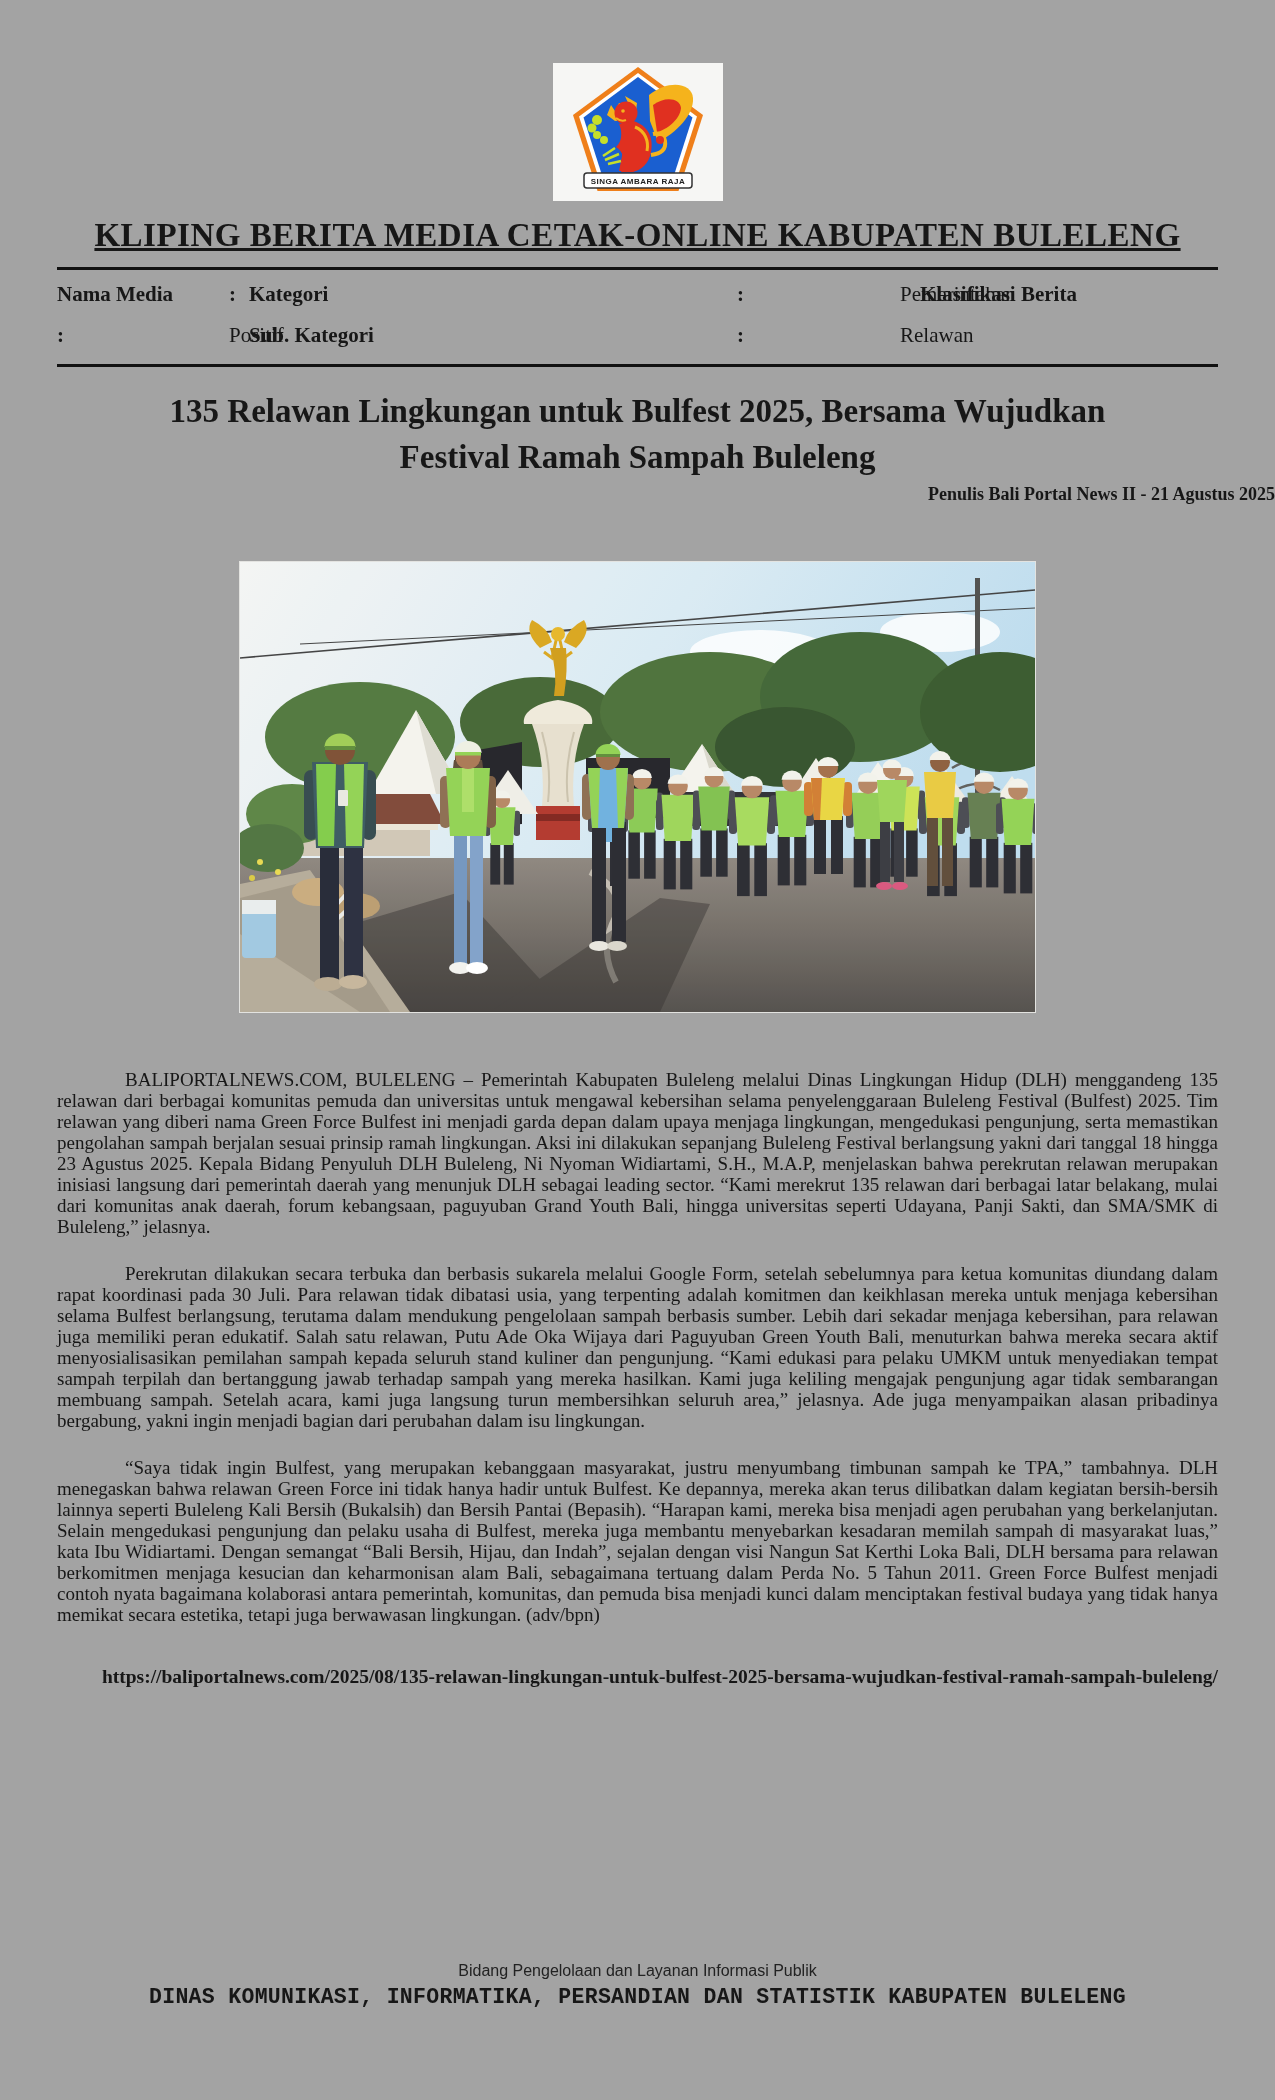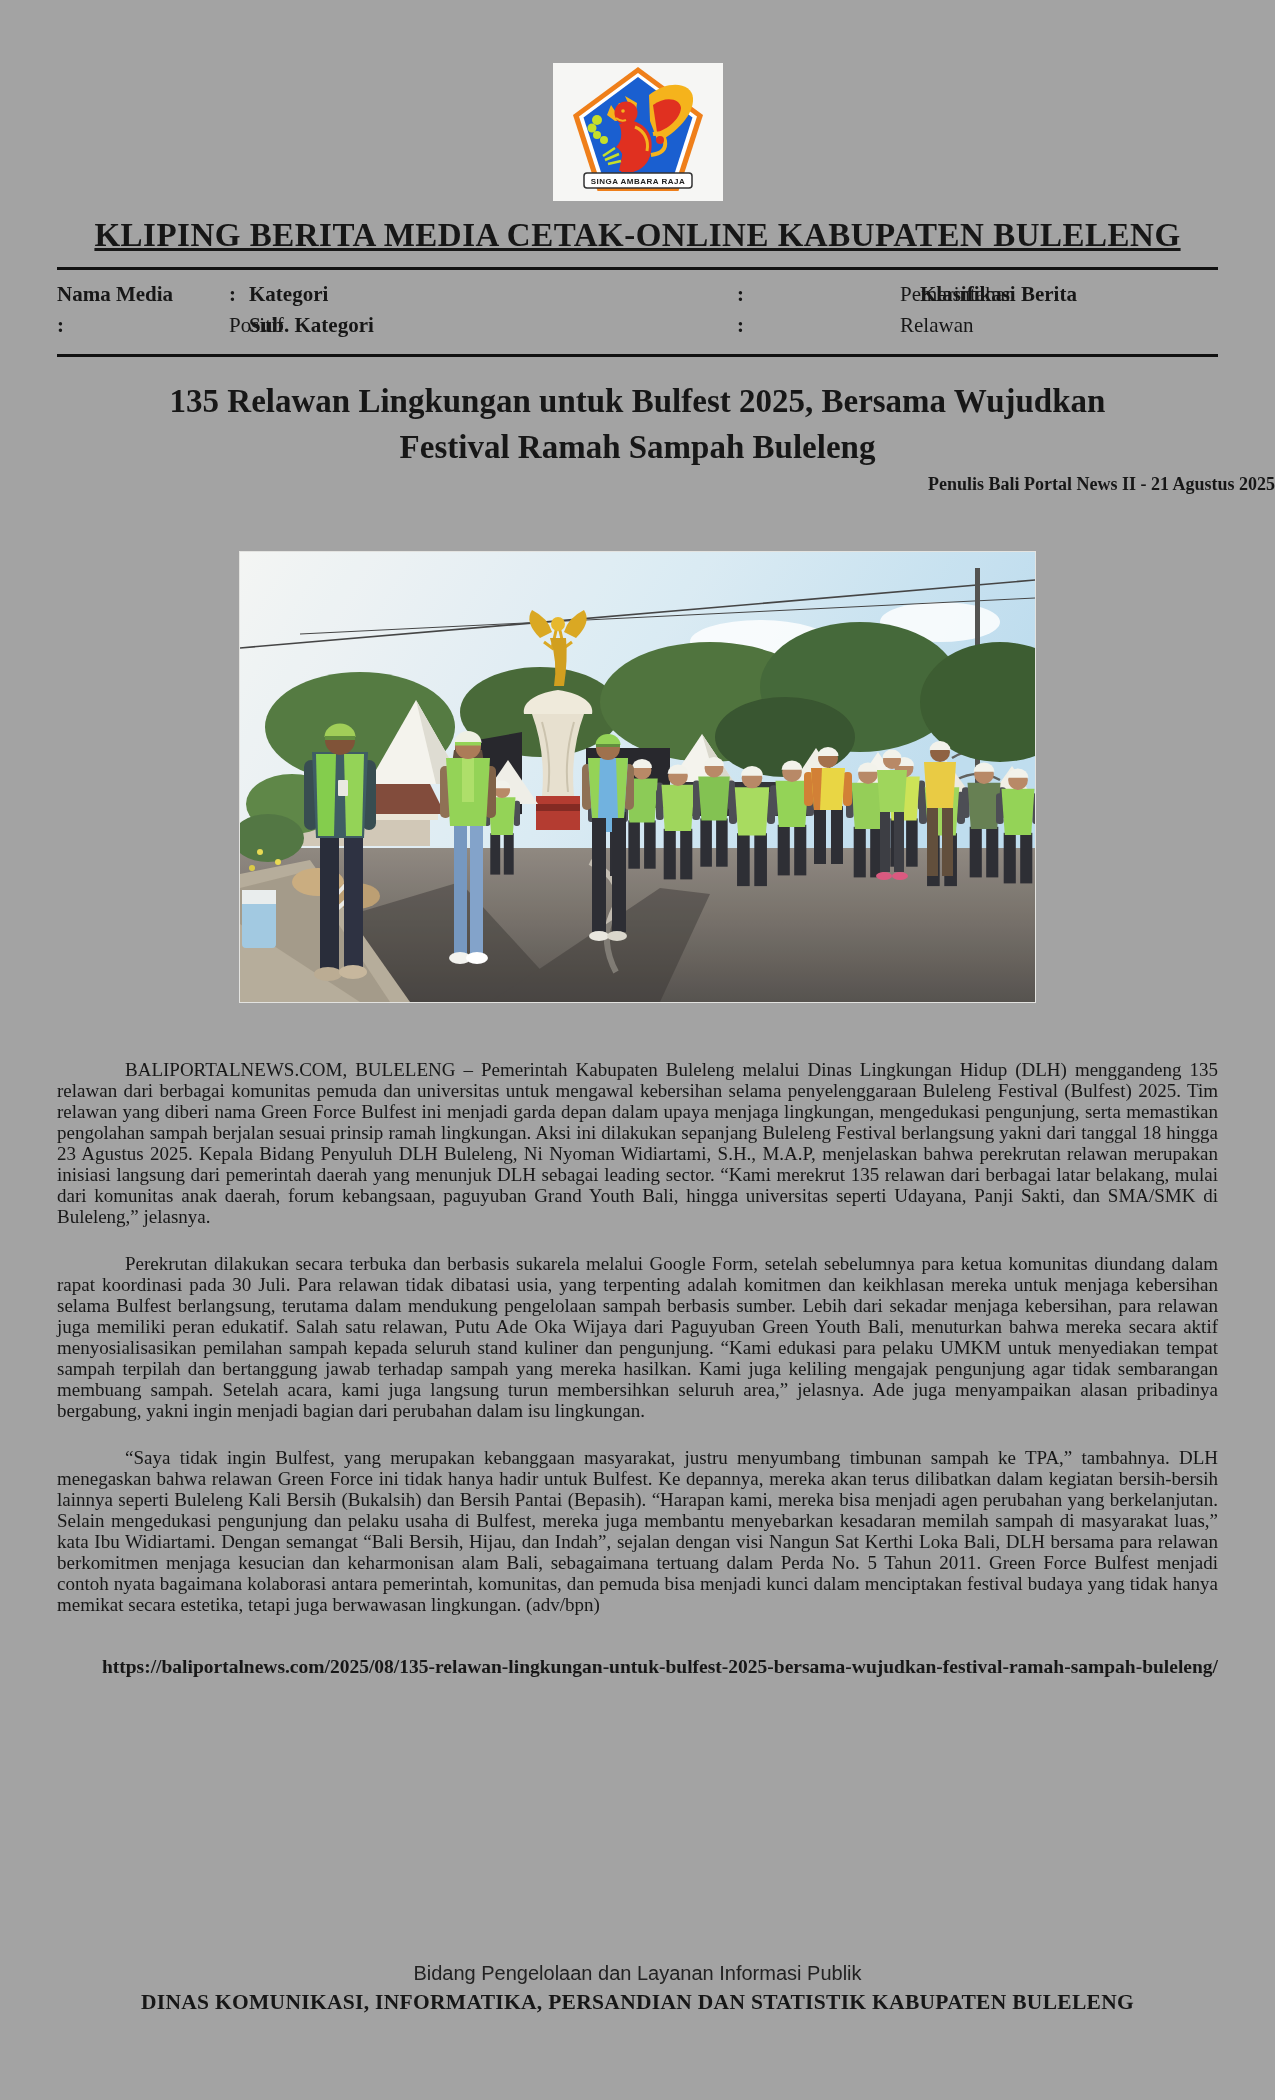--- a/index.html
+++ b/index.html
@@ -29,21 +29,21 @@
     text-decoration:underline;
   }
   .rule{margin:0 57px;border-top:3px solid #111;}
   .rule-top{margin-top:13px;}
   
   .meta{
     margin:0 57px;
     padding:12px 0 16px;
     display:grid;
     grid-template-columns:172px 20px 488px 163px 20px 1fr;
-    row-gap:6px;
+    row-gap:16px;
     font-size:21px;
     align-items:baseline;
   }
   .meta .lbl{font-weight:bold;}
   
   .art-title{
     margin:22px 57px 0;
     text-align:center;
     font-size:33px;font-weight:bold;
     line-height:1.38;
@@ -80,25 +80,25 @@
     overflow-wrap:break-word;
     text-align:right;
   }
   
   .footer{
     position:absolute;left:0;right:0;top:1962px;
     text-align:center;
   }
   .footer .f1{
     font-family:"Liberation Sans",sans-serif;
-    font-size:20px;color:#222;
+    font-size:16px;color:#222;
   }
   .footer .f2{
     margin-top:5px;
-    font-family:Liberation Serif, serif;
+    font-family:Liberation Mono, monospace;
     font-size:21.5px;font-weight:bold;letter-spacing:.3px;
   }
 </style>
 </head>
 <body>
 
 <div class="page">
 
   <div class="logo-box">
     <svg width="170" height="138" viewBox="0 0 170 138">

